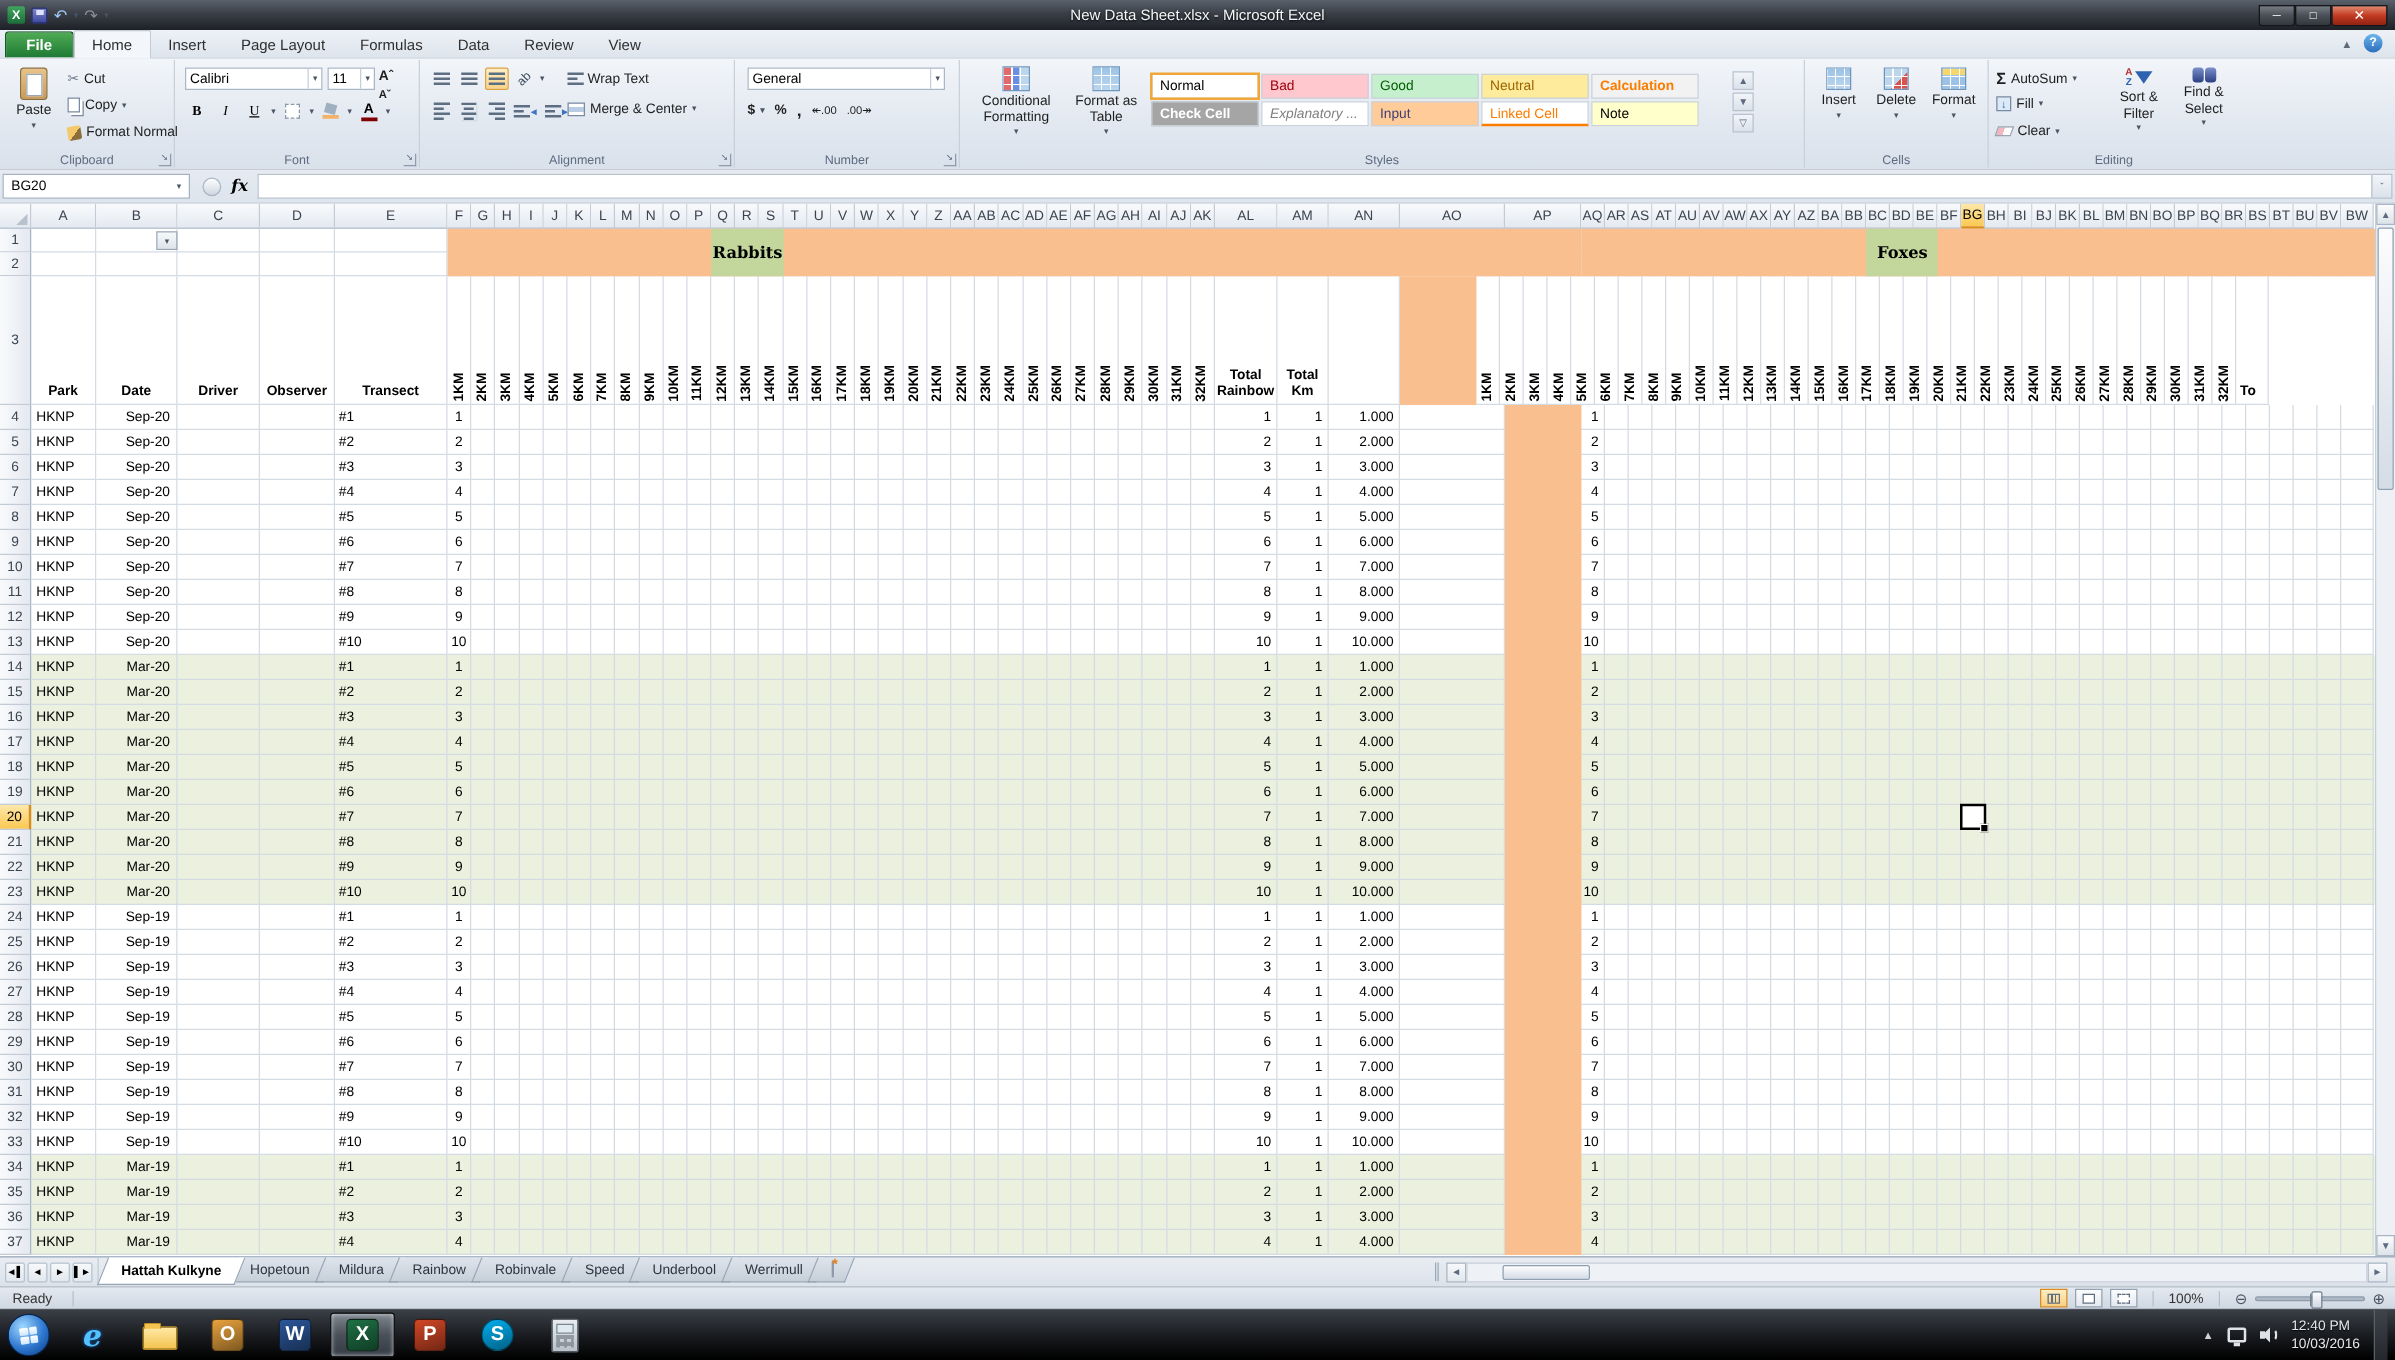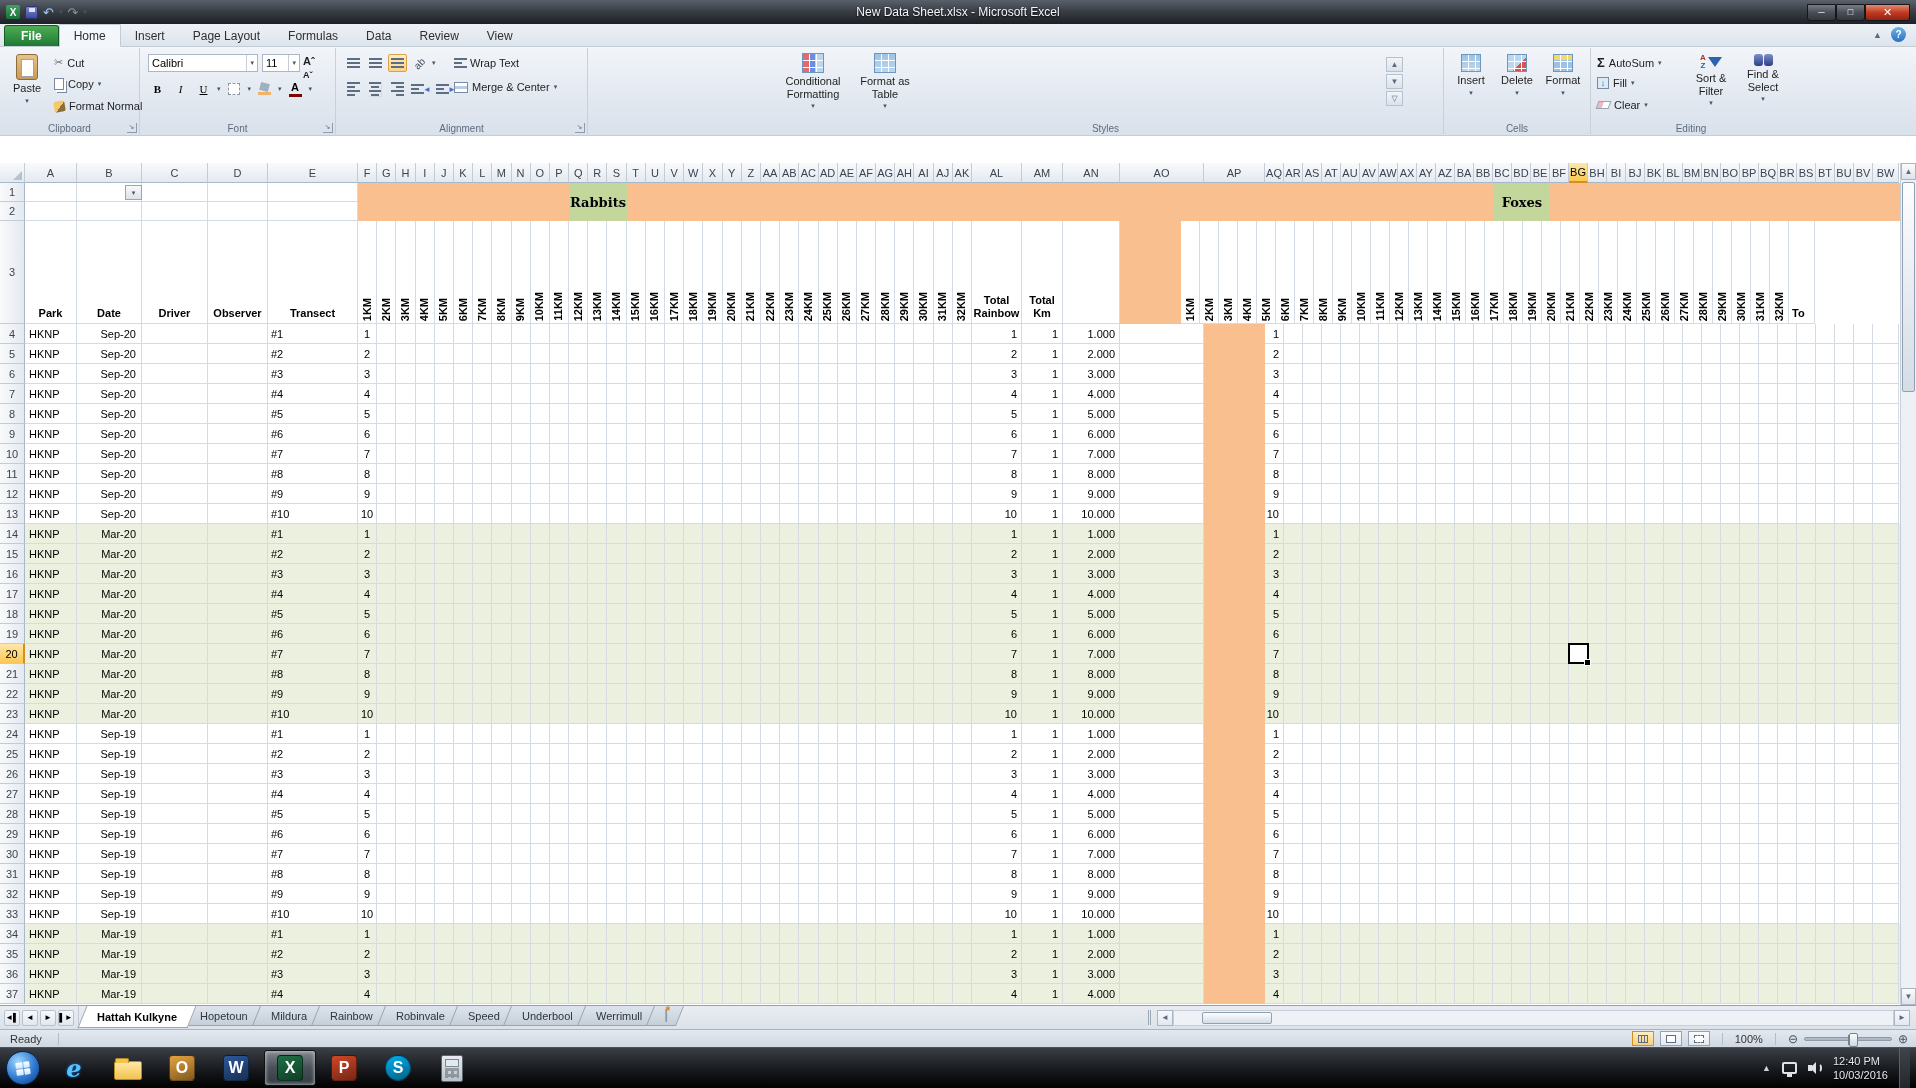--- a/index.html
+++ b/index.html
@@ -330,32 +330,59 @@
       </div>
       <div class="mini" style="position:absolute;left:118px;top:33px;">
         <span style="width:14px;height:11px;border:1px solid #7a8aa0;background:linear-gradient(#fff 30%,#b8cce4 30%,#b8cce4 70%,#fff 70%);display:block;"></span>
         <span>Merge &amp; Center</span> 
           <span class="dda">▾</span>
       </div>
       <div class="rgroup-label">Alignment</div>
       <div class="launcher">↘</div>
     </div>
 
+    <div class="rgroup" style="left:588px;width:180px;">
+      <div class="combo" style="position:absolute;left:10px;top:6px;width:158px;">
+        <span>General</span>
+          <span class="dda">▾</span>
+      </div>
+      <div style="position:absolute;left:10px;top:32px;display:flex;gap:8px;align-items:center;">
+        <span class="mini" style="font-weight:bold;">$ <span class="dda">▾</span></span>
+        <span class="mini" style="font-weight:bold;">%</span>
+        <span class="mini" style="font-weight:bold;font-size:14px;">,</span>
+        <span class="mini" style="font-size:9px;">↞.00</span>
+        <span class="mini" style="font-size:9px;">.00↠</span>
+      </div>
+      <div class="rgroup-label">Number</div>
+      <div class="launcher">↘</div>
+    </div>
 
     <div class="rgroup" style="left:768px;width:676px;">
       <div class="bigbtn" style="position:absolute;left:8px;top:5px;width:74px;">
         <span class="gridicon" style="background:linear-gradient(90deg,#e26a6a 30%,#6a8fe2 30% 60%,#bcd6ee 60%);"></span>
         <span style="width:74px;">Conditional Formatting</span>
         <span class="dda">▾</span>
       </div>
       <div class="bigbtn" style="position:absolute;left:88px;top:5px;width:58px;">
         <span class="gridicon"></span>
         <span style="width:58px;">Format as Table</span>
         <span class="dda">▾</span>
       </div>
+      <div id="style-gallery" style="position:absolute;left:152px;top:10px;width:460px;display:flex;flex-wrap:wrap;">
+          <div class="style-cell selbox" style="background: rgb(255, 255, 255); color: rgb(0, 0, 0); font-weight: normal; font-style: normal; border-bottom: 1px solid rgb(201, 209, 219);">Normal</div>
+          <div class="style-cell" style="background: rgb(255, 199, 206); color: rgb(156, 0, 6); font-weight: normal; font-style: normal; border-bottom: 1px solid rgb(201, 209, 219);">Bad</div>
+          <div class="style-cell" style="background: rgb(198, 239, 206); color: rgb(0, 97, 0); font-weight: normal; font-style: normal; border-bottom: 1px solid rgb(201, 209, 219);">Good</div>
+          <div class="style-cell" style="background: rgb(255, 235, 156); color: rgb(156, 101, 0); font-weight: normal; font-style: normal; border-bottom: 1px solid rgb(201, 209, 219);">Neutral</div>
+          <div class="style-cell" style="background: rgb(242, 242, 242); color: rgb(250, 125, 0); font-weight: bold; font-style: normal; border-bottom: 1px solid rgb(201, 209, 219);">Calculation</div>
+          <div class="style-cell" style="background: rgb(165, 165, 165); color: rgb(255, 255, 255); font-weight: bold; font-style: normal; border-bottom: 1px solid rgb(201, 209, 219);">Check Cell</div>
+          <div class="style-cell" style="background: rgb(255, 255, 255); color: rgb(127, 127, 127); font-weight: normal; font-style: italic; border-bottom: 1px solid rgb(201, 209, 219);">Explanatory ...</div>
+          <div class="style-cell" style="background: rgb(255, 204, 153); color: rgb(63, 63, 118); font-weight: normal; font-style: normal; border-bottom: 1px solid rgb(201, 209, 219);">Input</div>
+          <div class="style-cell" style="background: rgb(255, 255, 255); color: rgb(250, 125, 0); font-weight: normal; font-style: normal; border-bottom: 2px solid rgb(250, 125, 0);">Linked Cell</div>
+          <div class="style-cell" style="background: rgb(255, 255, 204); color: rgb(0, 0, 0); font-weight: normal; font-style: normal; border-bottom: 1px solid rgb(201, 209, 219);">Note</div>
+        </div>
       <div style="position:absolute;left:618px;top:9px;display:flex;flex-direction:column;gap:2px;">
         <span class="fchev" style="height:15px;">▲</span>
         <span class="fchev" style="height:15px;">▼</span>
         <span class="fchev" style="height:15px;">▽</span>
       </div>
       <div class="rgroup-label">Styles</div>
     </div>
 
     <div class="rgroup" style="left:1444px;width:147px;">
       <div class="bigbtn" style="position:absolute;left:6px;top:6px;width:42px;">
@@ -408,20 +435,30 @@
           <span style="width:9px;height:12px;background:linear-gradient(#7b8fc9,#2c3f84);border-radius:3px;"></span>
           <span style="width:9px;height:12px;background:linear-gradient(#7b8fc9,#2c3f84);border-radius:3px;"></span>
         </span>
         <span style="width:48px;">Find &amp; Select</span>
           <span class="dda">▾</span>
       </div>
       <div class="rgroup-label">Editing</div>
     </div>
   </div>
 
+  <div class="fbar">
+    <div class="namebox">
+      <span>BG20</span>
+        <span class="dda">▾</span>
+    </div>
+    <div class="fx-circle"></div>
+    <span class="fx">fx</span>
+    <div class="finput"><span></span></div>
+    <div class="fchev">ˇ</div>
+  </div>
 
   <div id="grid">
       <div class="hrow">
         <div class="hcell corner" style="width: 25px;"></div>
         <div class="hcell" style="width: 52px;">A</div>
         <div class="hcell" style="width: 65px;">B</div>
         <div class="hcell" style="width: 66px;">C</div>
         <div class="hcell" style="width: 60px;">D</div>
         <div class="hcell" style="width: 90px;">E</div>
         <div class="hcell" style="width: 19.2px;">F</div>

